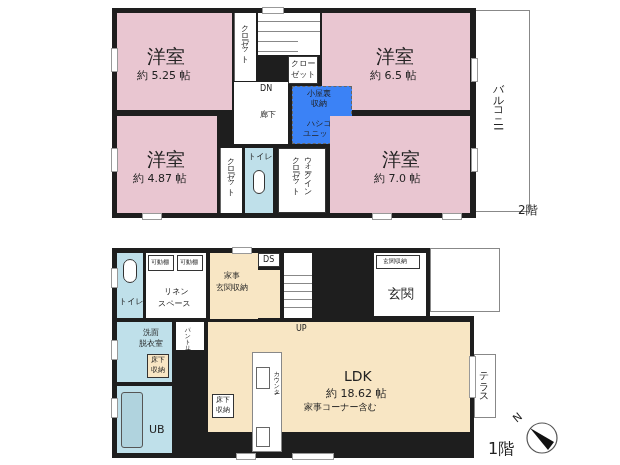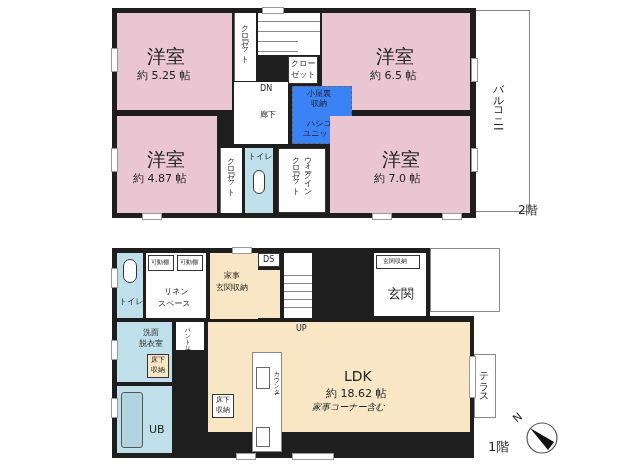--- a/index.html
+++ b/index.html
@@ -181,32 +181,32 @@
       <span class="lbl vt" style="font-size:6px;left:20px;top:14px;">カウンター</span>
       <div class="abs" style="left:3px;top:14px;width:14px;height:22px;border:1px solid #666;"></div>
       <div class="abs" style="left:3px;top:74px;width:14px;height:20px;border:1px solid #666;"></div>
     </div>
     <div class="box" style="left:4px;top:72px;width:22px;height:24px;">
       <span class="lbl" style="font-size:7px;left:3px;top:1px;">床下</span>
       <span class="lbl" style="font-size:7px;left:3px;top:11px;">収納</span>
     </div>
     <span class="lbl" style="left:136px;top:46px;font-size:14px;">LDK</span>
     <span class="lbl med" style="left:118px;top:66px;">約 18.62 帖</span>
-    <span class="lbl med" style="left:104px;top:80px;font-size:9px;font-style:italic;">家事コーナー含む</span>
+    <span class="lbl med" style="left:96px;top:80px;font-size:9px;">家事コーナー含む</span>
   </div>
 
   <div class="win" style="left:120px;top:-1px;width:18px;height:5px;"></div>
   <div class="win" style="left:-1px;top:20px;width:5px;height:18px;"></div>
   <div class="win" style="left:-1px;top:92px;width:5px;height:18px;"></div>
   <div class="win" style="left:-1px;top:150px;width:5px;height:18px;"></div>
   <div class="win" style="left:124px;top:205px;width:18px;height:5px;"></div>
   <div class="win" style="left:180px;top:205px;width:40px;height:5px;"></div>
   <div class="win" style="left:357px;top:108px;width:5px;height:40px;"></div>
 </div>
-<span class="lbl" style="left:488px;top:440px;font-size:13px;">1階</span>
+<span class="lbl" style="left:488px;top:440px;font-size:16px;">1階</span>
 
 <div class="abs" style="left:520px;top:418px;width:40px;height:40px;">
   <span class="lbl" style="left:-6px;top:-6px;font-size:11px;transform:rotate(-40deg);">N</span>
   <svg width="36" height="36" viewBox="0 0 36 36" style="position:absolute;left:4px;top:2px;">
     <circle cx="18" cy="18" r="15" fill="#fff" stroke="#555" stroke-width="1.2"></circle>
     <polygon points="6,8 30,22 24,30" fill="#111"></polygon>
   </svg>
 </div>
 
 </body></html>

